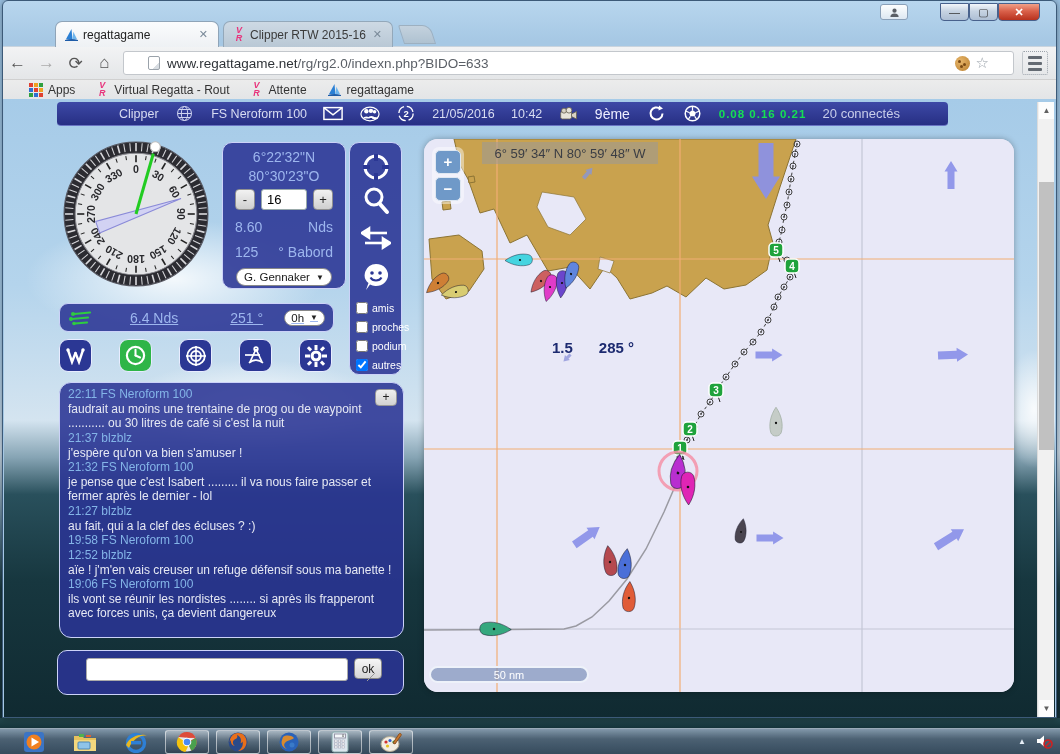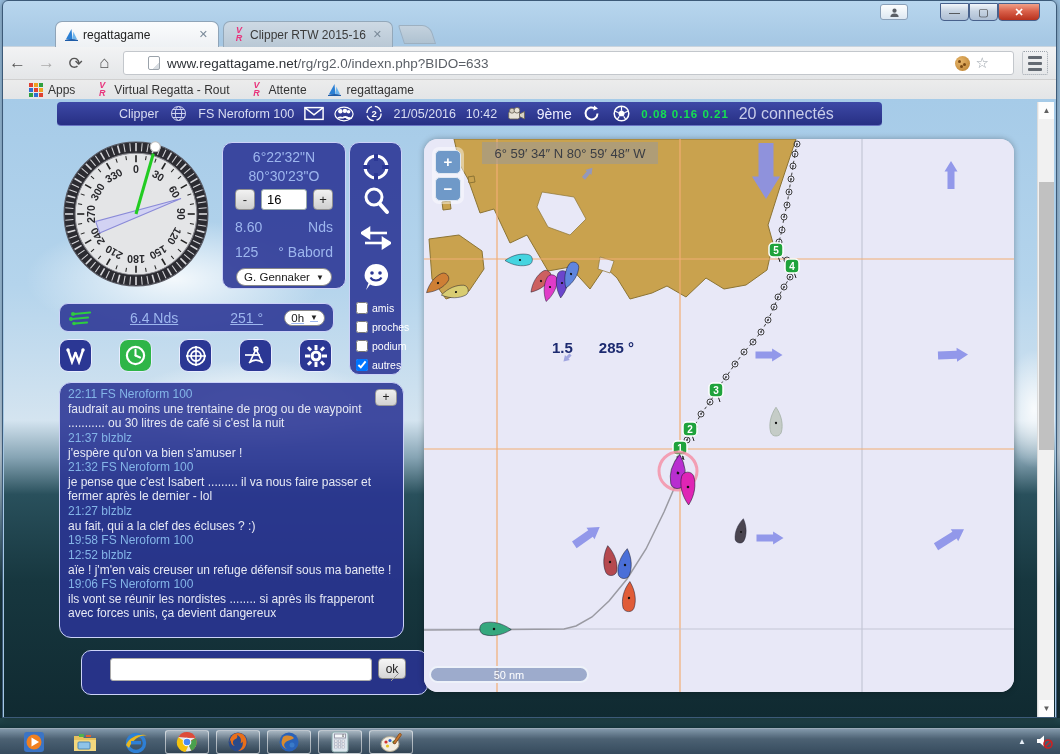--- a/index.html
+++ b/index.html
@@ -77,27 +77,27 @@
   .appsgrid { display:grid; grid-template-columns:repeat(3,4px); gap:1px; }
   .appsgrid i { width:4px; height:4px; }
 
   
   .viewport { position:absolute; left:1px; right:1px; top:98px; bottom:0;
     background:linear-gradient(180deg,#a6cbe8 0%,#b4d4ec 30%,#d4e4f0 52%,#86a4b4 58%,#29505c 64%,#17373f 78%,#102a31 100%);
     overflow:hidden; }
   .cloud { position:absolute; background:radial-gradient(ellipse,rgba(255,255,255,.85),rgba(255,255,255,0) 70%); }
 
   
-  .gheader { position:absolute; left:53px; top:3px; width:825px; height:24px;
+  .gheader { position:absolute; left:53px; top:3px; width:891px; height:24px;
     background:linear-gradient(180deg,#3d49a6,#272f84); border-radius:4px;
     border-bottom:1px solid #6a74c4; display:flex; align-items:center; color:#d8dcf2;
     font-size:12.5px; padding:0 48px 0 62px; justify-content:space-between; }
   .gheader .rank { font-size:14px; color:#eef; }
   .gheader .stats { color:#15e053; font-weight:bold; font-size:11.5px; letter-spacing:1px; }
-  .gheader .conn { font-size:16px; color:#c8cdea; }
+  .gheader .conn { font-size:13px; color:#c8cdea; }
   .hicon { width:20px; height:17px; display:flex; align-items:center; justify-content:center; }
 
   
   .panel { position:absolute; background:rgba(42,52,148,.88); border:1px solid #ccd2f8; border-radius:10px; }
 
   .compass-wrap { position:absolute; left:57px; top:40px; width:150px; height:150px; }
 
   .navpanel { left:218px; top:43px; width:124px; height:147px; color:#9db6ee;
     font-size:14px; text-align:center; padding-top:6px; }
   .navpanel .row { display:flex; align-items:center; justify-content:center; gap:6px; margin-top:5px; }
@@ -128,21 +128,21 @@
 
   .chat { left:55px; top:283px; width:345px; height:256px; border-radius:12px;
     padding:4px 8px; overflow:hidden; font-size:12px; line-height:1.22; }
   .msg-head { color:#84b5e8; }
   .msg-body { color:#e6e9f4; white-space:pre-line; }
   .chat-plus { position:absolute; top:6px; right:6px; width:22px; height:17px;
     background:linear-gradient(180deg,#efefef,#d2d2d2); border:1px solid #999; border-radius:4px;
     color:#222; font-size:12px; text-align:center; line-height:15px; }
 
   .chatinput { left:53px; top:551px; width:347px; height:45px; border-radius:10px;
-    display:flex; align-items:flex-start; padding:7px 6px 0 28px; gap:6px;margin-left:24px; }
+    display:flex; align-items:flex-start; padding:7px 6px 0 28px; gap:6px; }
   .chatinput textarea { width:262px; height:23px; resize:none; border:1px solid #aaa; border-radius:3px;
     font-family:"Liberation Sans",sans-serif; }
   .okbtn { width:28px; height:21px; background:linear-gradient(180deg,#f6f6f6,#d6d6d6);
     border:1px solid #888; border-radius:4px; font-size:12px; color:#222; }
   .resize-grip { position:absolute; left:309px; top:22px; width:8px; height:8px;
     background:linear-gradient(135deg,transparent 50%,#999 50%,#999 55%,transparent 55%,transparent 70%,#999 70%,#999 75%,transparent 75%); }
 
   
   .map { position:absolute; left:420px; top:40px; width:590px; height:553px;
     background:#e8e8f7; border-radius:14px; overflow:hidden; box-shadow:0 0 6px rgba(0,0,0,.3); }

